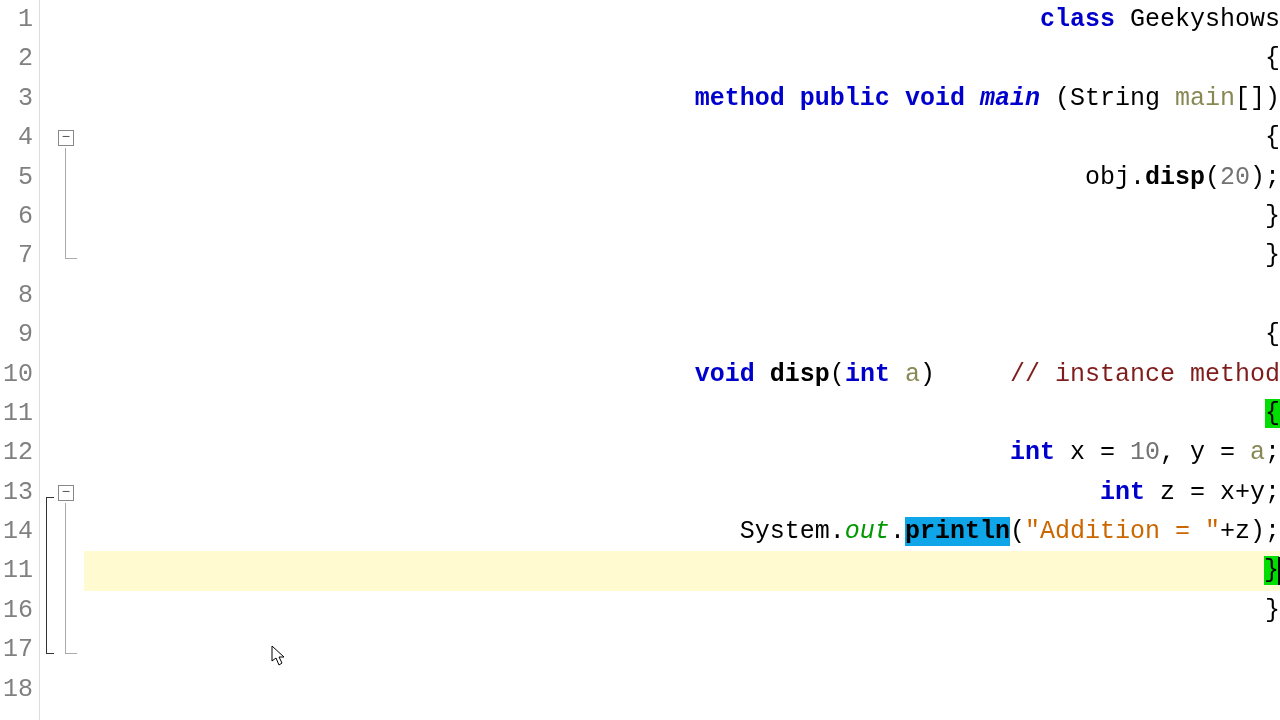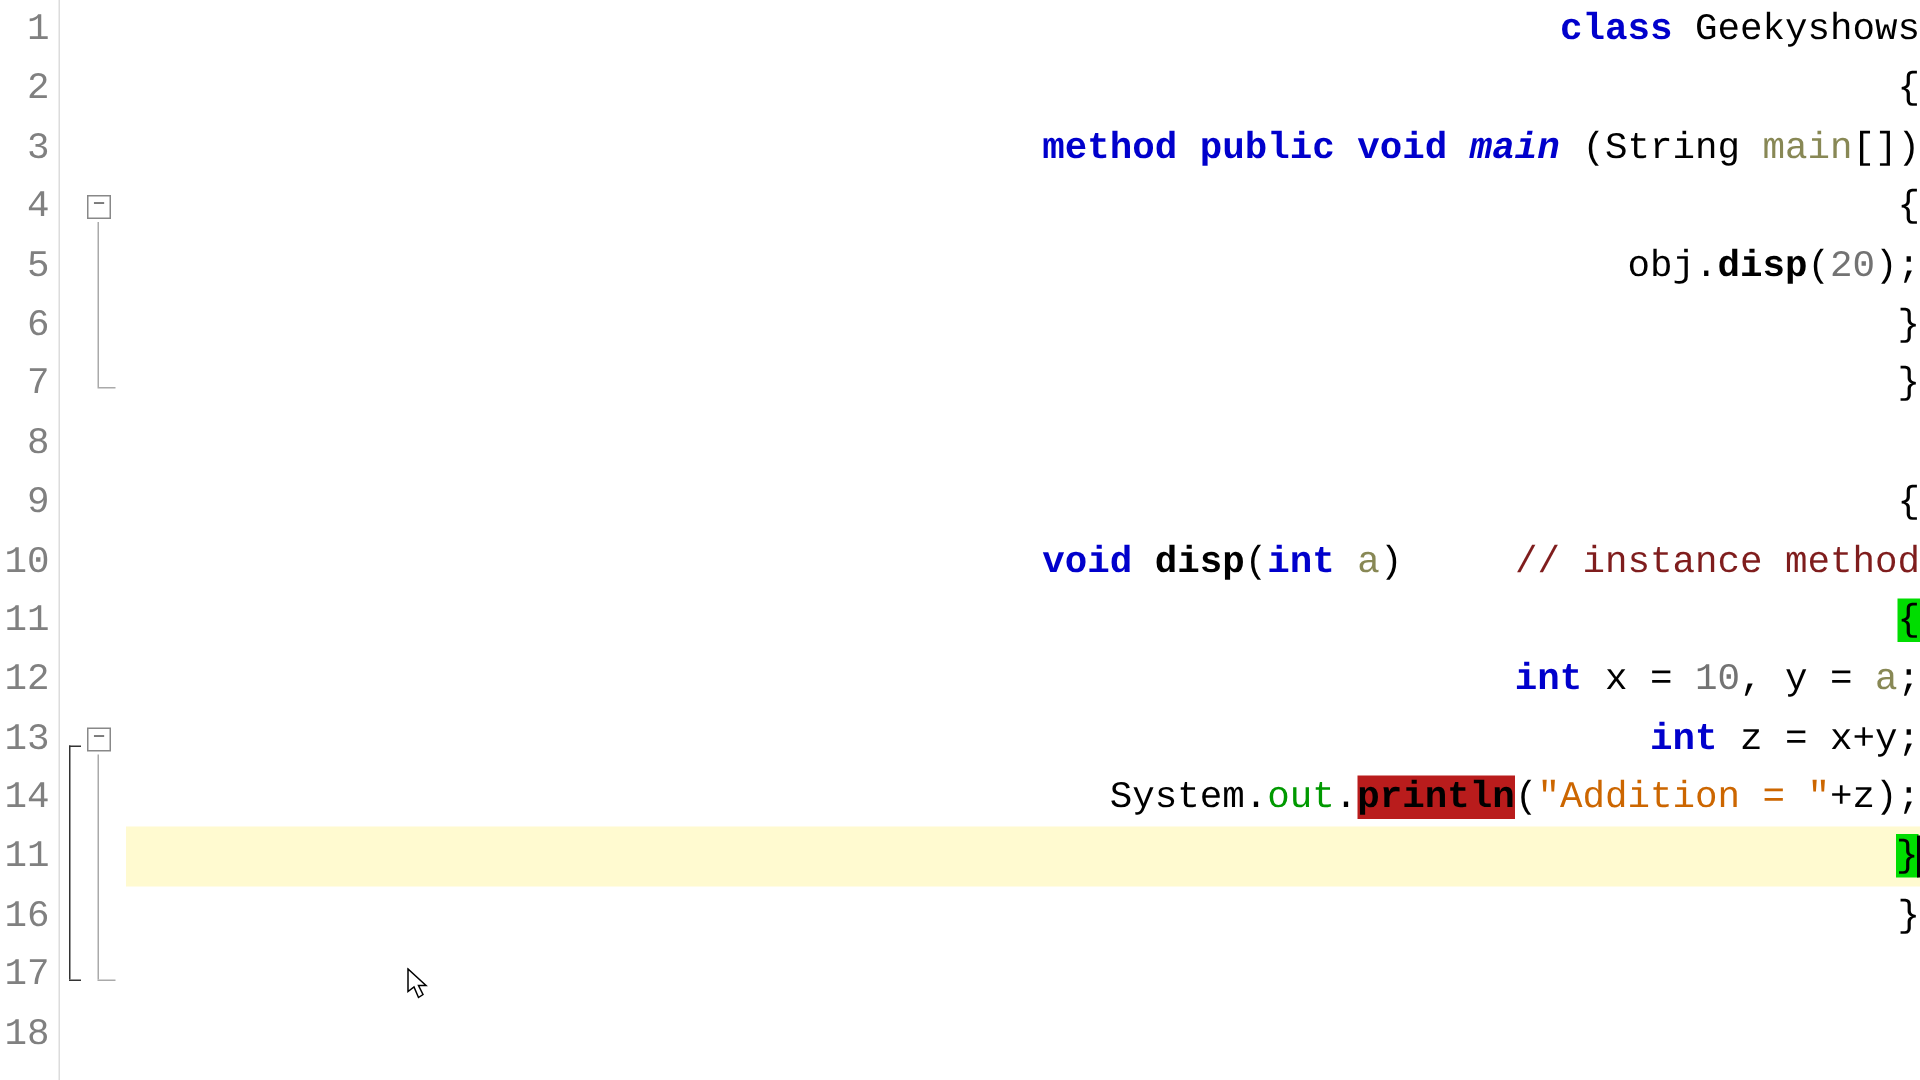--- a/index.html
+++ b/index.html
@@ -80,29 +80,29 @@
     height: 39.4px;
     line-height: 39.4px;
     white-space: pre;
     padding-left: 12px;
   }
   .kw { color: #0000cc; font-weight: bold; }
   .kw-italic { color: #0000cc; font-weight: bold; font-style: italic; }
   .num { color: #737373; }
   .str { color: #cc6600; }
   .comment { color: #7f1d1d; }
-  .field { color: #009900; }
+  .field { color: #009900; font-style: italic; }
   .method-bold { font-weight: bold; }
   .param { color: #888855; }
   .hl-brace {
     background: #00dd00;
     color: #000;
   }
   .hl-method {
-    background: #b91c1c;
+    background: #0ea5e9;
   }
   .current-line {
     background: #fffad0;
   }
   .cursor {
     display: inline-block;
     width: 2px;
     height: 28px;
     background: #000;
     vertical-align: middle;

